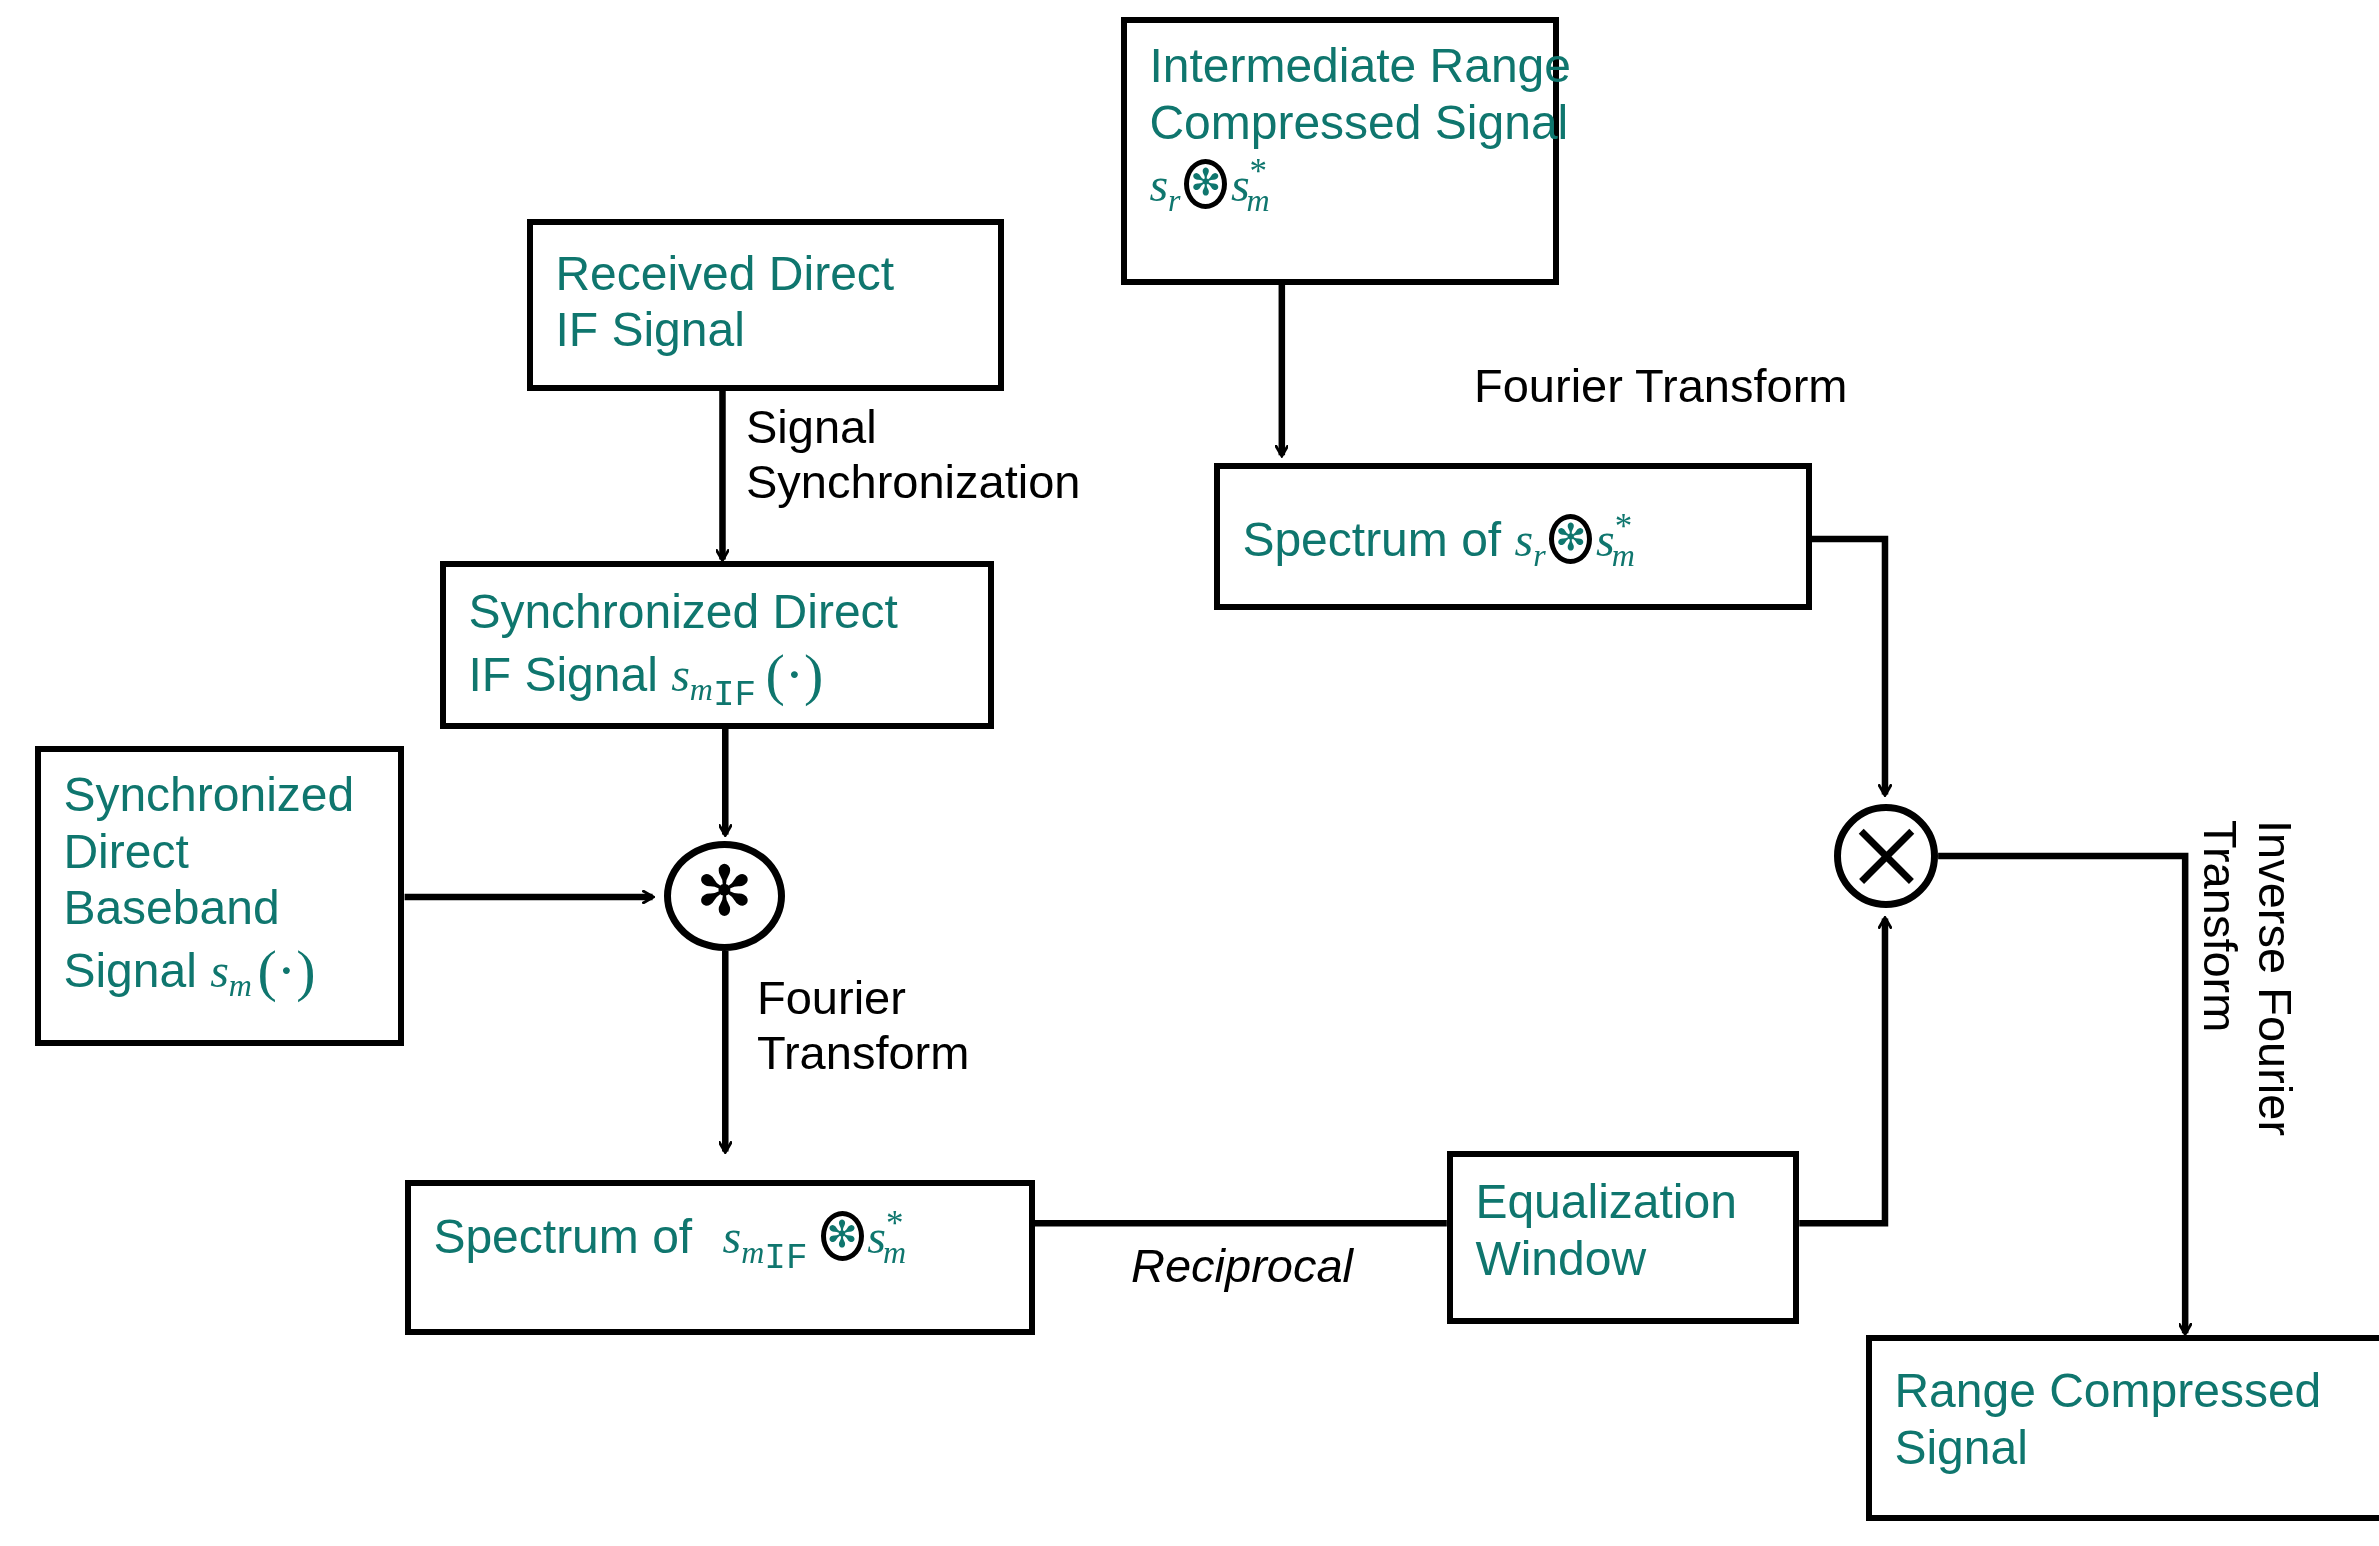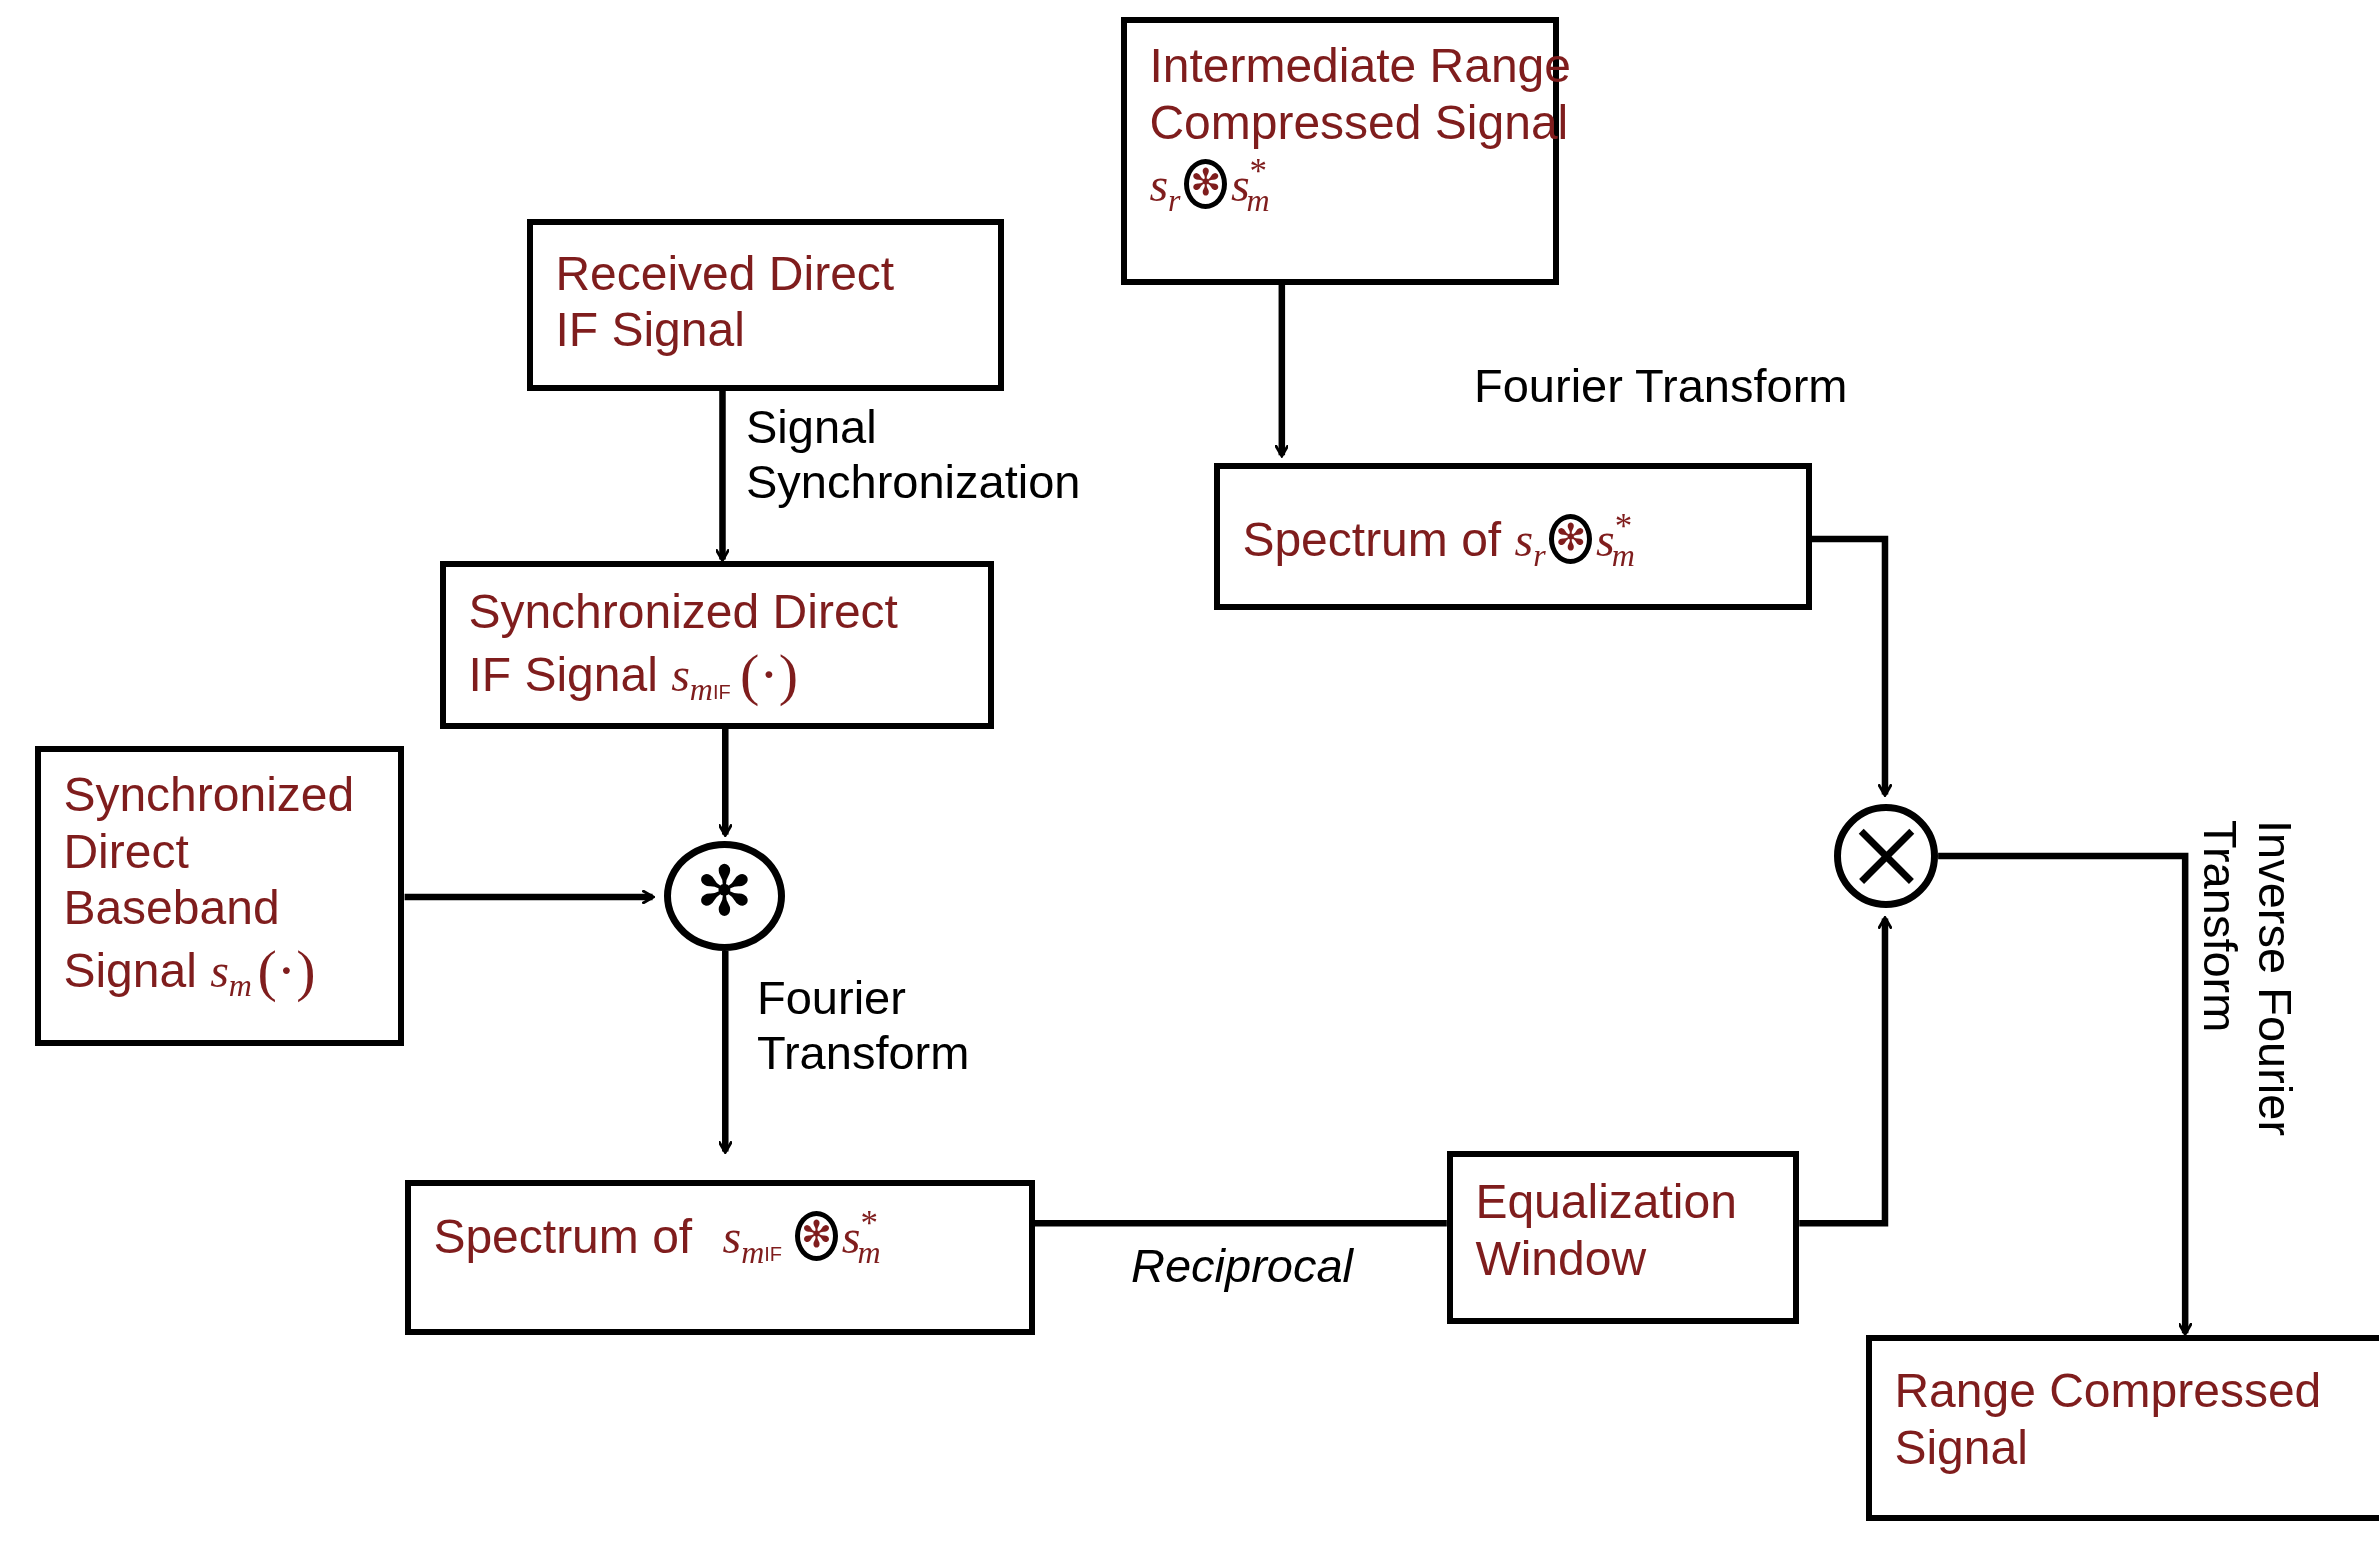--- a/index.html
+++ b/index.html
@@ -26,21 +26,21 @@
     height: 1547px;
     pointer-events: none;
   }
 
   
   .node {
     position: absolute;
     box-sizing: border-box;
     border: 6.5px solid #000000;
     background: #ffffff;
-    color: #7f1d1d;
+    color: #0f766e;
     font-size: 48px;
     line-height: 1.18;
     padding: 15px 18.6px 9.3px 22.4px;
     white-space: nowrap;
   }
   .node .ln { display: block; }
 
   
   .mi {
     font-family: "Liberation Serif", serif;
@@ -48,23 +48,23 @@
     font-size: 48px;
   }
   .sub {
     font-family: "Liberation Serif", serif;
     font-style: italic;
     font-size: 32px;
     vertical-align: -0.30em;
     letter-spacing: 0;
   }
   .subup {
-    font-family: Liberation Sans, sans-serif;
+    font-family: Liberation Mono, monospace;
     font-style: normal;
-    font-size: 20px;
+    font-size: 36px;
     vertical-align: -0.40em;
   }
   .sup {
     font-family: "Liberation Serif", serif;
     font-style: normal;
     font-size: 35px;
     vertical-align: 0.52em;
   }
   .paren {
     font-family: "Liberation Serif", serif;

